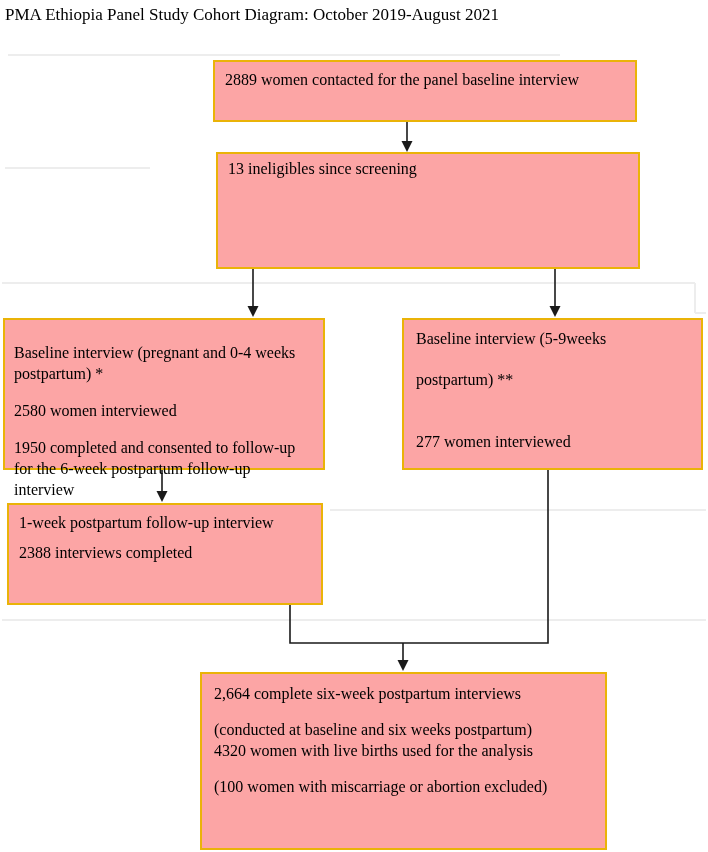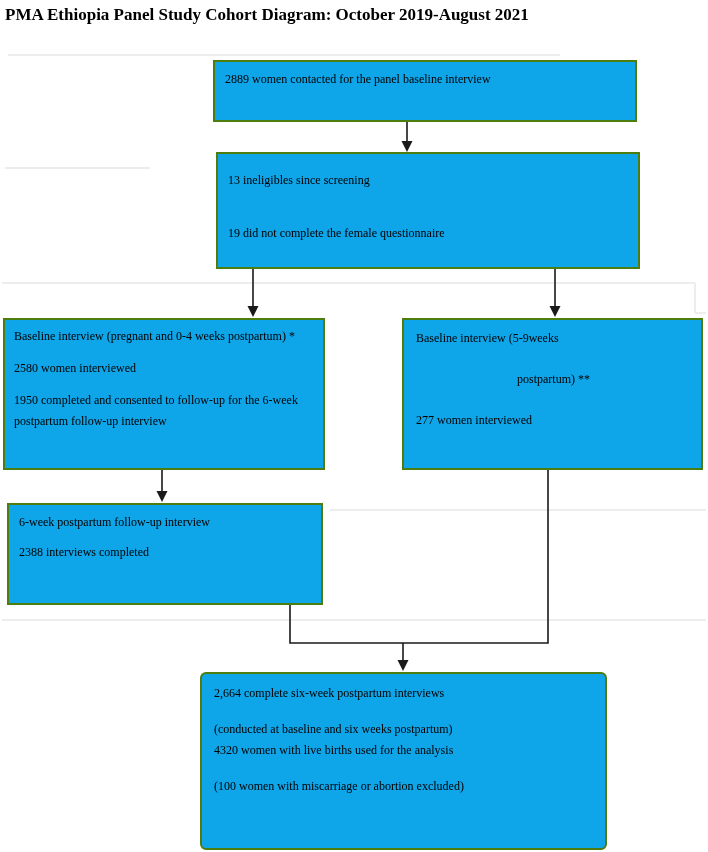--- a/index.html
+++ b/index.html
@@ -16,74 +16,72 @@
     color: #000000;
     overflow: hidden;
   }
   .diagram-title {
     position: absolute;
     left: 5px;
     top: 4px;
     font-size: 17px;
     line-height: 22px;
     white-space: nowrap;
-    font-weight: bold;
   }
   .connector-layer {
     position: absolute;
     left: 0;
     top: 0;
     width: 708px;
     height: 852px;
     z-index: 1;
   }
   .box {
     position: absolute;
     box-sizing: border-box;
-    border: 2px solid #4d7c0f;
-    background: #0ea5e9;
+    border: 2px solid #eab308;
+    background: #fca5a5;
     z-index: 2;
-    font-size: 12px;
+    font-size: 16px;
     line-height: 21px;
   }
   .box p { margin: 0; }
 
   #box-contacted {
     left: 213px; top: 60px; width: 424px; height: 62px;
     padding: 7px 10px 0 10px;
   }
   #box-excluded {
     left: 216px; top: 152px; width: 424px; height: 117px;
-    padding: 16px 10px 0 10px;
+    padding: 4px 10px 0 10px;
   }
   #box-excluded p + p { margin-top: 32px; }
 
   #box-baseline-left {
     left: 3px; top: 318px; width: 322px; height: 152px;
     padding: 6px 16px 0 9px;
   }
-  #box-baseline-left p { margin-bottom: 11px; }
+  #box-baseline-left p { margin-bottom: 11px; margin-top: 16px; }
 
   #box-baseline-right {
     left: 402px; top: 318px; width: 301px; height: 152px;
     padding: 8px 10px 0 12px;
   }
   #box-baseline-right p.gap-md { margin-bottom: 20px; }
-  #box-baseline-right p.gap-lg { margin-bottom: 20px; text-align: center; }
+  #box-baseline-right p.gap-lg { margin-bottom: 41px; }
 
   #box-followup {
     left: 7px; top: 503px; width: 316px; height: 102px;
     padding: 7px 10px 0 10px;
   }
   #box-followup p { margin-bottom: 9px; }
 
   #box-final {
     left: 200px; top: 672px; width: 407px; height: 178px;
     padding: 9px 12px 0 12px;
-    border-radius: 6px;
   }
   #box-final p.gap-sm { margin-bottom: 15px; }
   #box-final p.gap-lg { }
 </style>
 </head>
 <body>
 
 <div class="page">
 
   <div class="diagram-title">PMA Ethiopia Panel Study Cohort Diagram: October 2019-August 2021</div>
@@ -126,37 +124,36 @@
       <polygon points="397.5,660 408.5,660 403,671" fill="#1a1a1a"></polygon>
     </g>
   </svg>
 
   <div class="box" id="box-contacted">
     <p>2889 women contacted for the panel baseline interview</p>
   </div>
 
   <div class="box" id="box-excluded">
     <p>13 ineligibles since screening</p>
-    <p>19 did not complete the female questionnaire</p>
   </div>
 
   <div class="box" id="box-baseline-left">
     <p>Baseline interview (pregnant and 0-4 weeks postpartum) *</p>
     <p>2580 women interviewed</p>
     <p>1950 completed and consented to follow-up for the 6-week postpartum follow-up interview</p>
   </div>
 
   <div class="box" id="box-baseline-right">
     <p class="gap-md">Baseline interview (5-9weeks</p>
     <p class="gap-lg">postpartum) **</p>
     <p>277 women interviewed</p>
   </div>
 
   <div class="box" id="box-followup">
-    <p>6-week postpartum follow-up interview</p>
+    <p>1-week postpartum follow-up interview</p>
     <p>2388 interviews completed</p>
   </div>
 
   <div class="box" id="box-final">
     <p class="gap-sm">2,664 complete six-week postpartum interviews</p>
     <p class="gap-lg">(conducted at baseline and six weeks postpartum)</p>
     <p class="gap-sm">4320 women with live births used for the analysis</p>
     <p>(100 women with miscarriage or abortion excluded)</p>
   </div>
 

